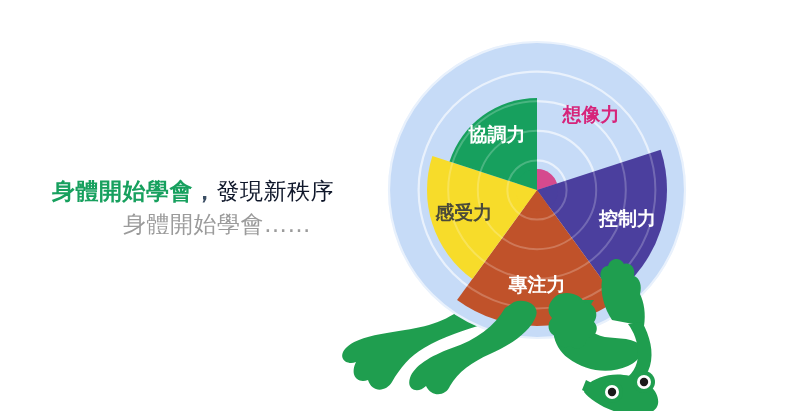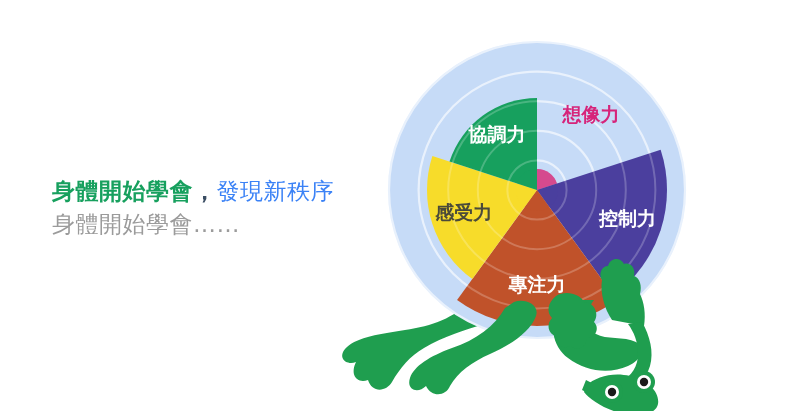--- a/index.html
+++ b/index.html
@@ -15,24 +15,24 @@
   
   #headline{
     position:absolute;
     left:52px;top:176px;
     width:330px;
     line-height:1.34;
     white-space:nowrap;
   }
   .line{display:block;}
   .hl-1{font-size:23px;font-weight:700;letter-spacing:.5px;}
-  .hl-2{font-size:23px;font-weight:400;letter-spacing:.5px;margin-top:2px;}
+  .hl-2{font-size:23px;font-weight:400;letter-spacing:.5px;margin-top:2px;text-align:center;}
   .seg-green{color:#17a05e;}
   .seg-comma{color:#3a4d63;font-weight:700;}
-  .seg-blue{color:#3b82f6;font-weight:400;}
+  .seg-blue{color:#0f172a;font-weight:400;}
   .seg-gray{color:#9b9b9b;}
 
   
   #chart{position:absolute;left:0;top:0;width:800px;height:419px;}
   svg{display:block;}
   .slice-label{
     font-family:"DejaVu Sans","Liberation Sans",sans-serif;
     font-size:19px;font-weight:700;
     dominant-baseline:middle;text-anchor:middle;
   }

